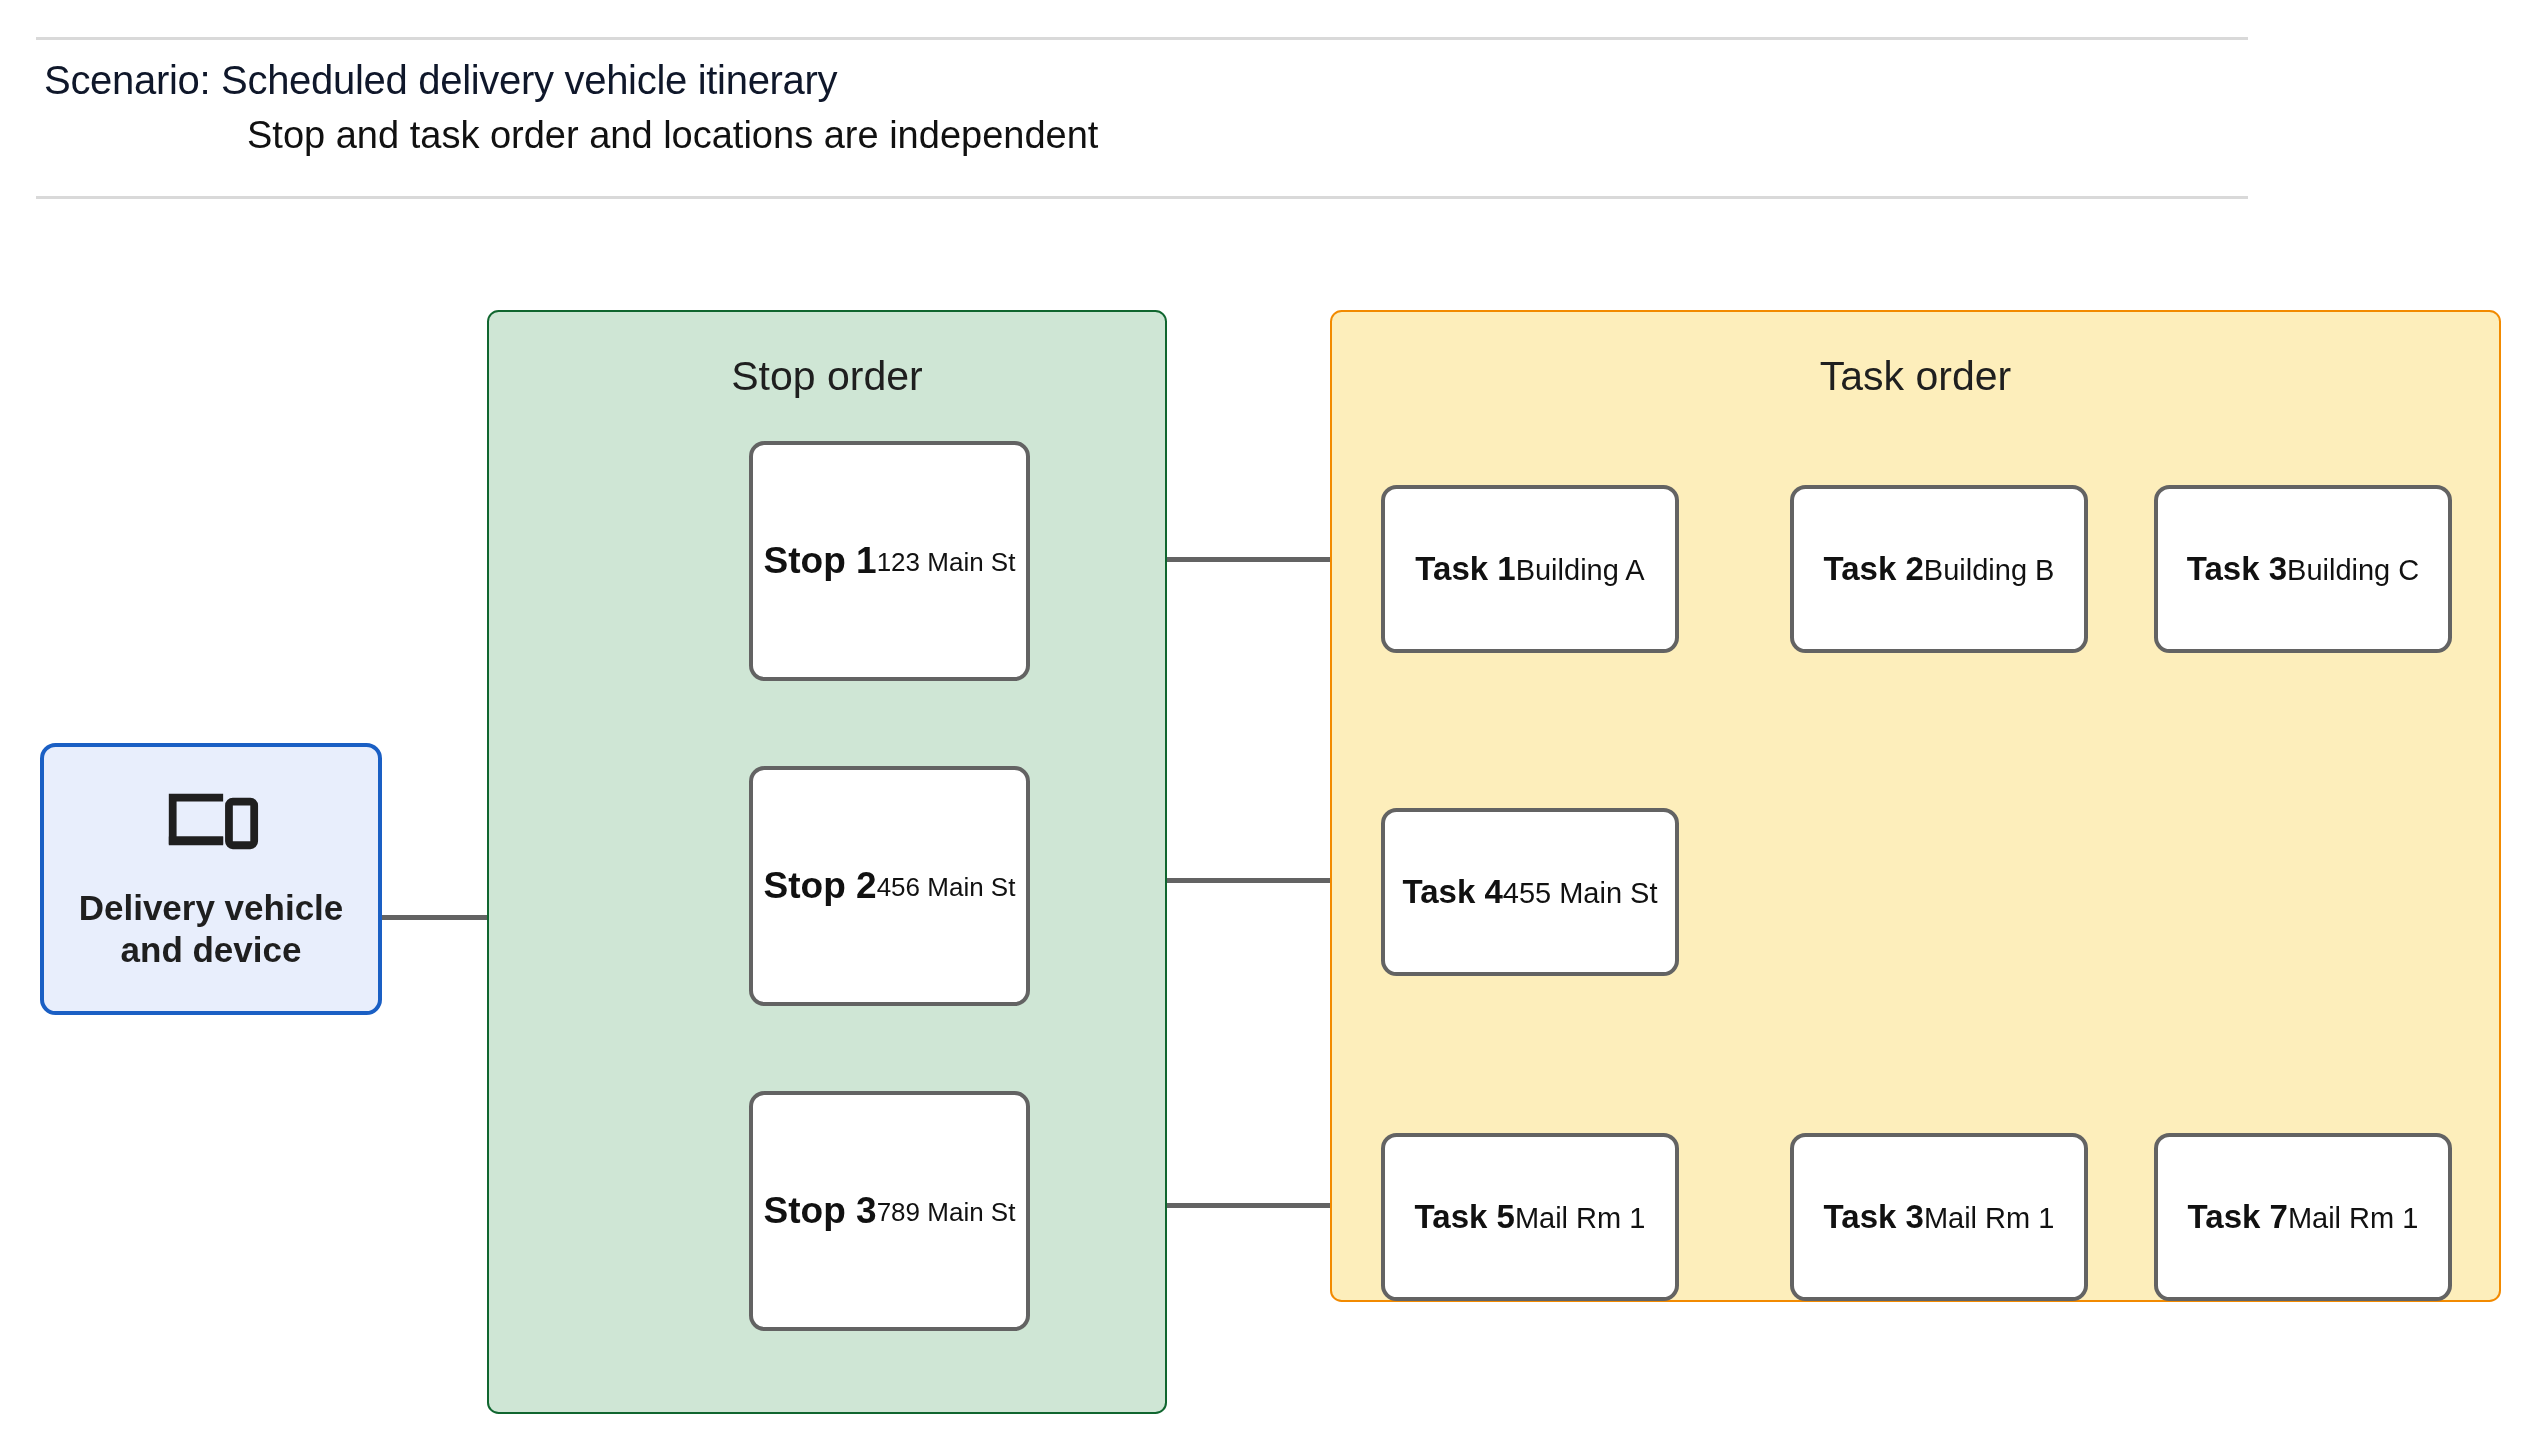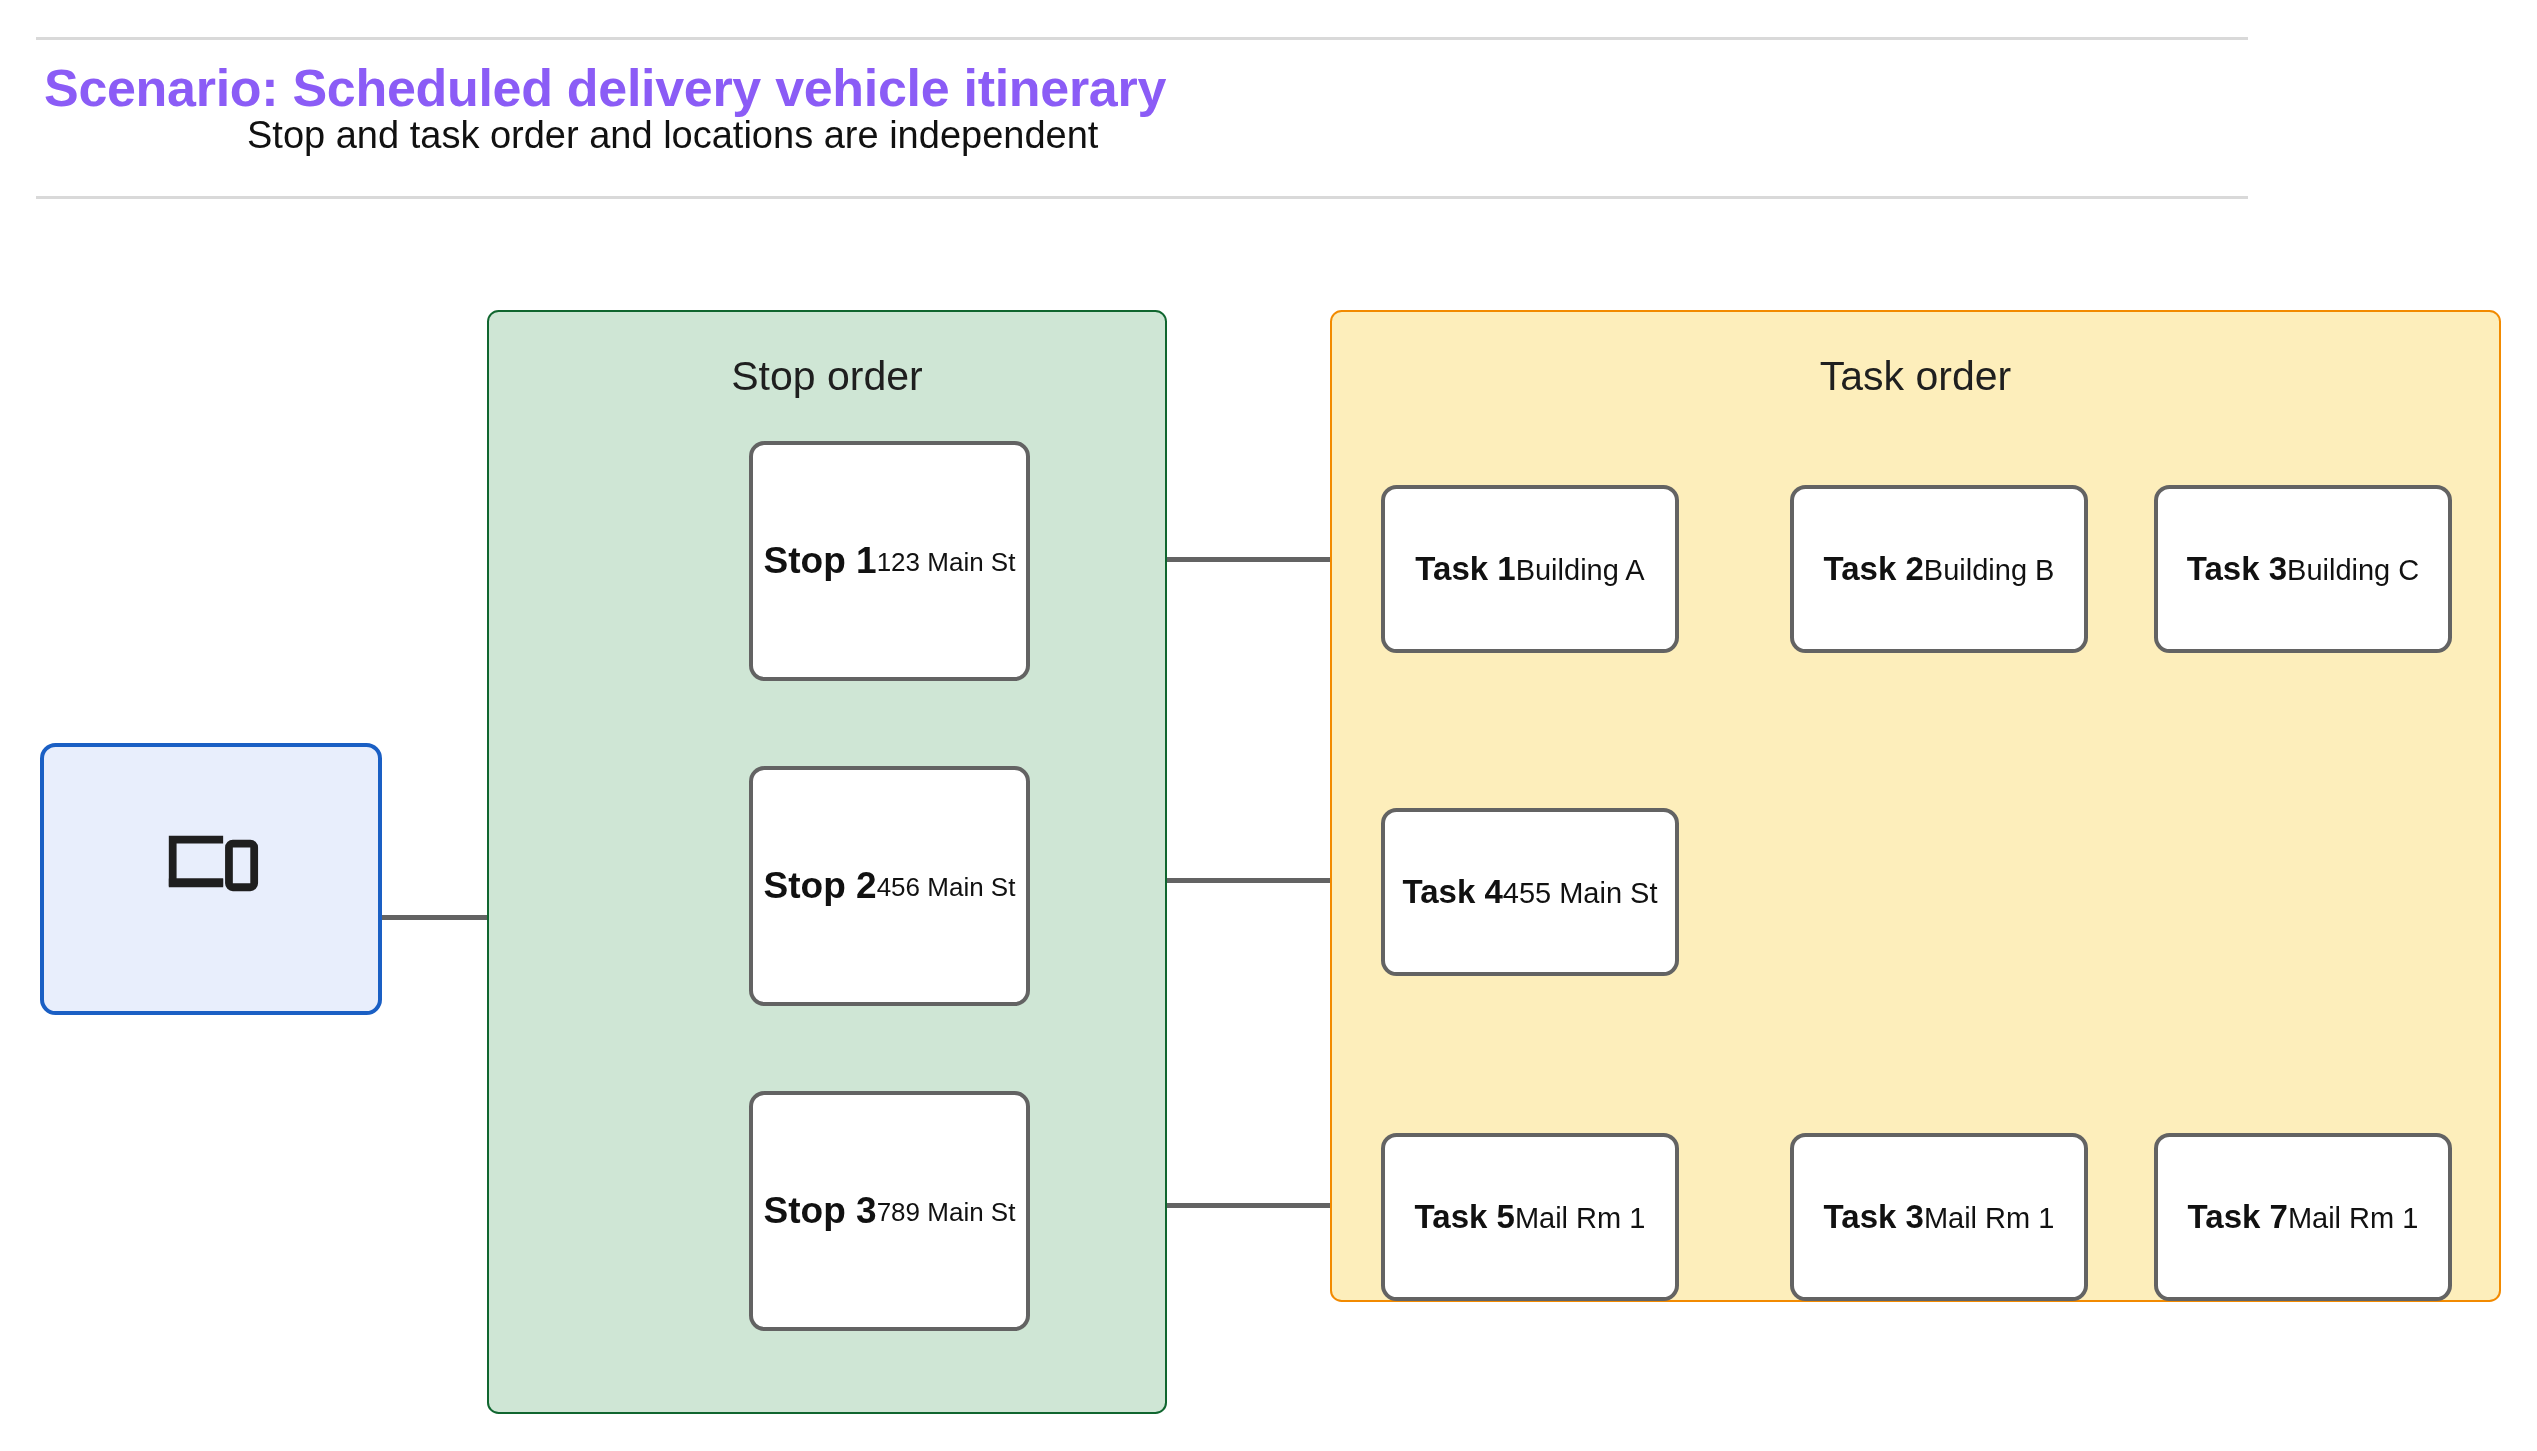--- a/index.html
+++ b/index.html
@@ -30,25 +30,25 @@
     left: 36px;
     top: 196px;
     width: 2212px;
     height: 2.9px;
     background: #d9d9d9;
   }
   #scenario-title {
     position: absolute;
     left: 44px;
     top: 58px;
-    font-size: 52px;
-    font-weight: bold;
+    font-size: 40px;
+    font-weight: normal;
     letter-spacing: -0.3px;
     white-space: nowrap;
-    color: #8b5cf6;
+    color: #0f172a;
   }
   #scenario-subtitle {
     position: absolute;
     left: 247px;
     top: 114px;
     font-size: 38px;
     font-weight: normal;
     white-space: nowrap;
     color: #111111;
   }
@@ -205,20 +205,24 @@
 <div class="group-panel" id="task-order-panel">
   <div class="group-title">Task order</div>
 </div>
 
 <div id="vehicle-node">
   <svg id="vehicle-icon" viewBox="0 0 100 68">
     <path d="M6 6 h56 v8 h-48 v36 h48 v8 h-56 z" fill="#1f1f1f"></path>
     <rect x="6" y="50" width="56" height="9" fill="#1f1f1f"></rect>
     <rect x="68" y="14" width="26" height="45" rx="4" fill="none" stroke="#1f1f1f" stroke-width="8"></rect>
   </svg>
+  <div id="vehicle-label">
+    <div>Delivery vehicle</div>
+    <div>and device</div>
+  </div>
 </div>
 
 <div class="node stop-node" id="stop-node-1">
   <div class="node-title">Stop 1</div>
   <div class="node-sub">123 Main St</div>
 </div>
 <div class="node stop-node" id="stop-node-2">
   <div class="node-title">Stop 2</div>
   <div class="node-sub">456 Main St</div>
 </div>

